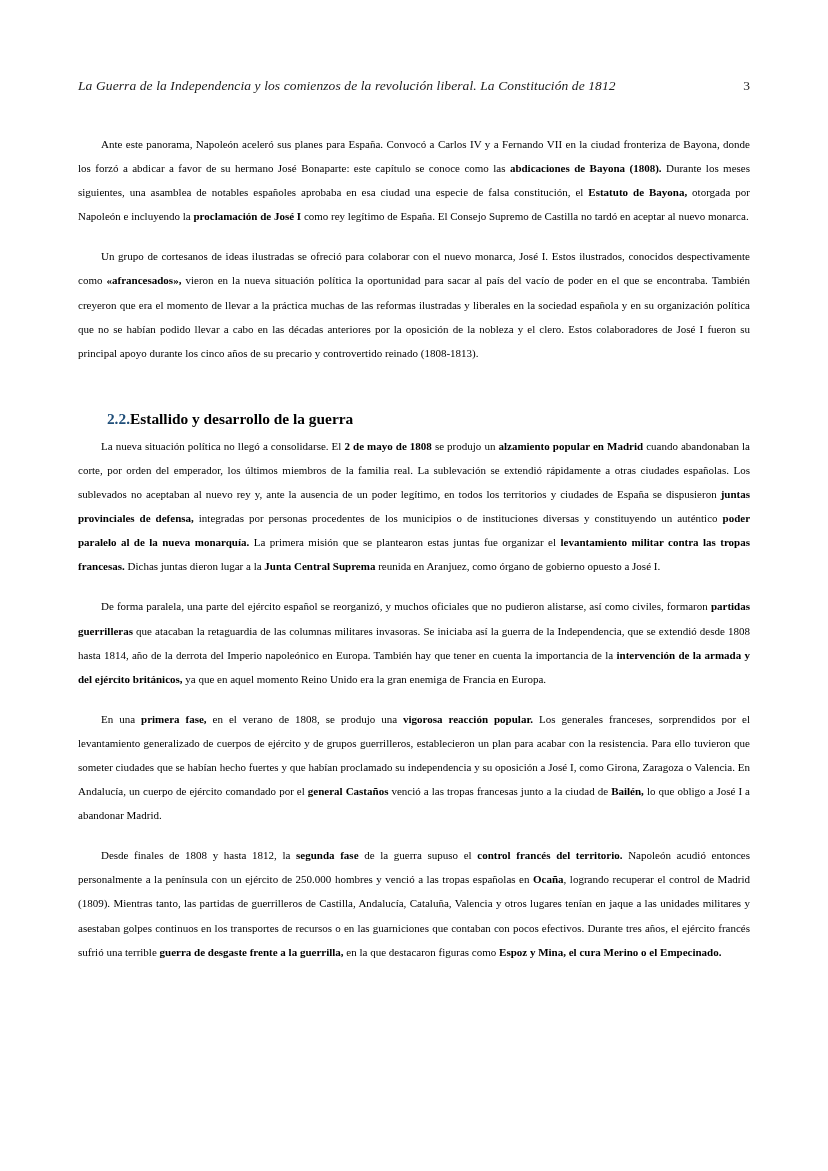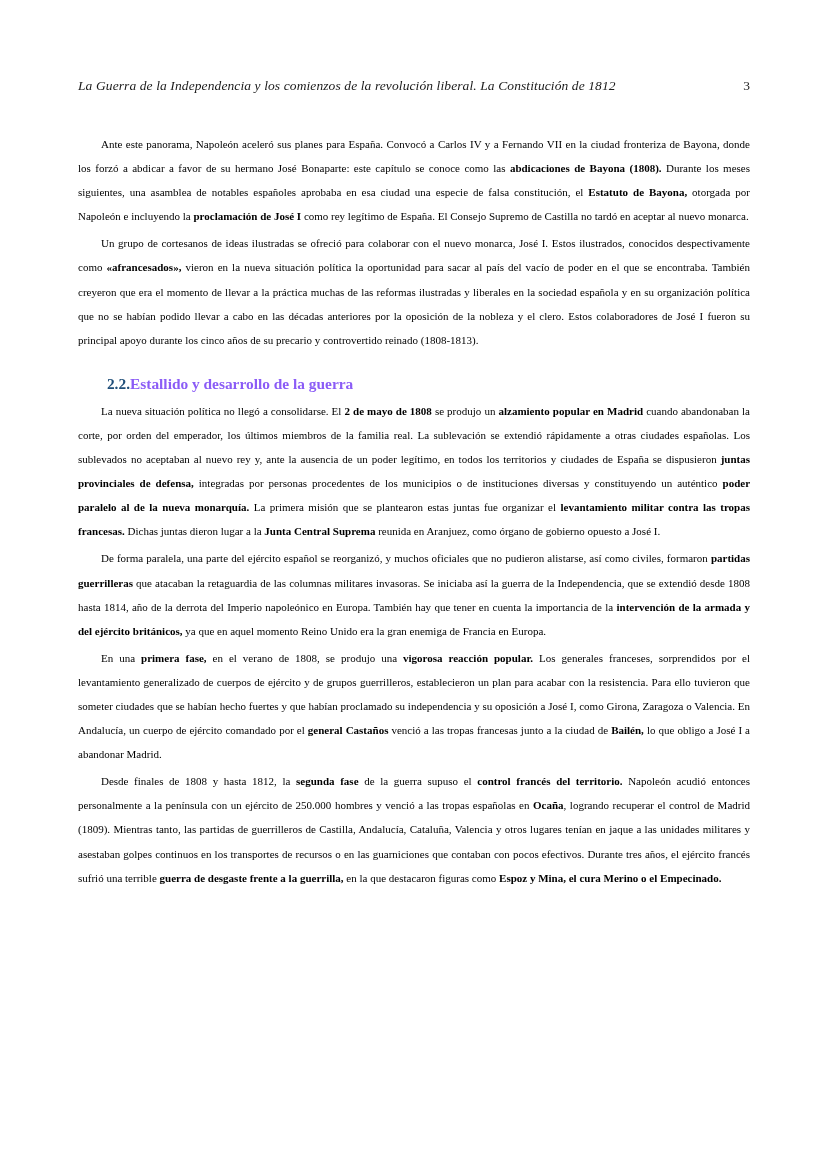--- a/index.html
+++ b/index.html
@@ -61,21 +61,21 @@
   p.para {
     margin: 0 0 0 0;
     text-indent: 23px;
     text-align: justify;
     font-size: 11px;
     line-height: 24.1px;
     color: #000000;
     hyphens: none;
   }
   p.para + p.para {
-    margin-top: 3px;
+    margin-top: 16px;
   }
 
   b, strong {
     font-weight: bold;
   }
 
   
   .section-heading {
     display: flex;
     align-items: baseline;
@@ -85,21 +85,22 @@
     line-height: 24px;
     margin: 20px 0 3px 0;
     text-align: right;
   }
   .section-num {
     width: 52px;
     flex: 0 0 52px;
     color: #1f4e79;
   }
   .section-title {
-    color: #8b5cf6;
+    color: #000000;
+    margin-top: 22px;
   }
 </style>
 </head>
 <body>
 
 <div class="page">
 
   <div class="page-header">
     <div class="header-title">La Guerra de la Independencia y los comienzos de la revolución liberal. La Constitución de 1812</div>
     <div class="header-pageno">3</div>

